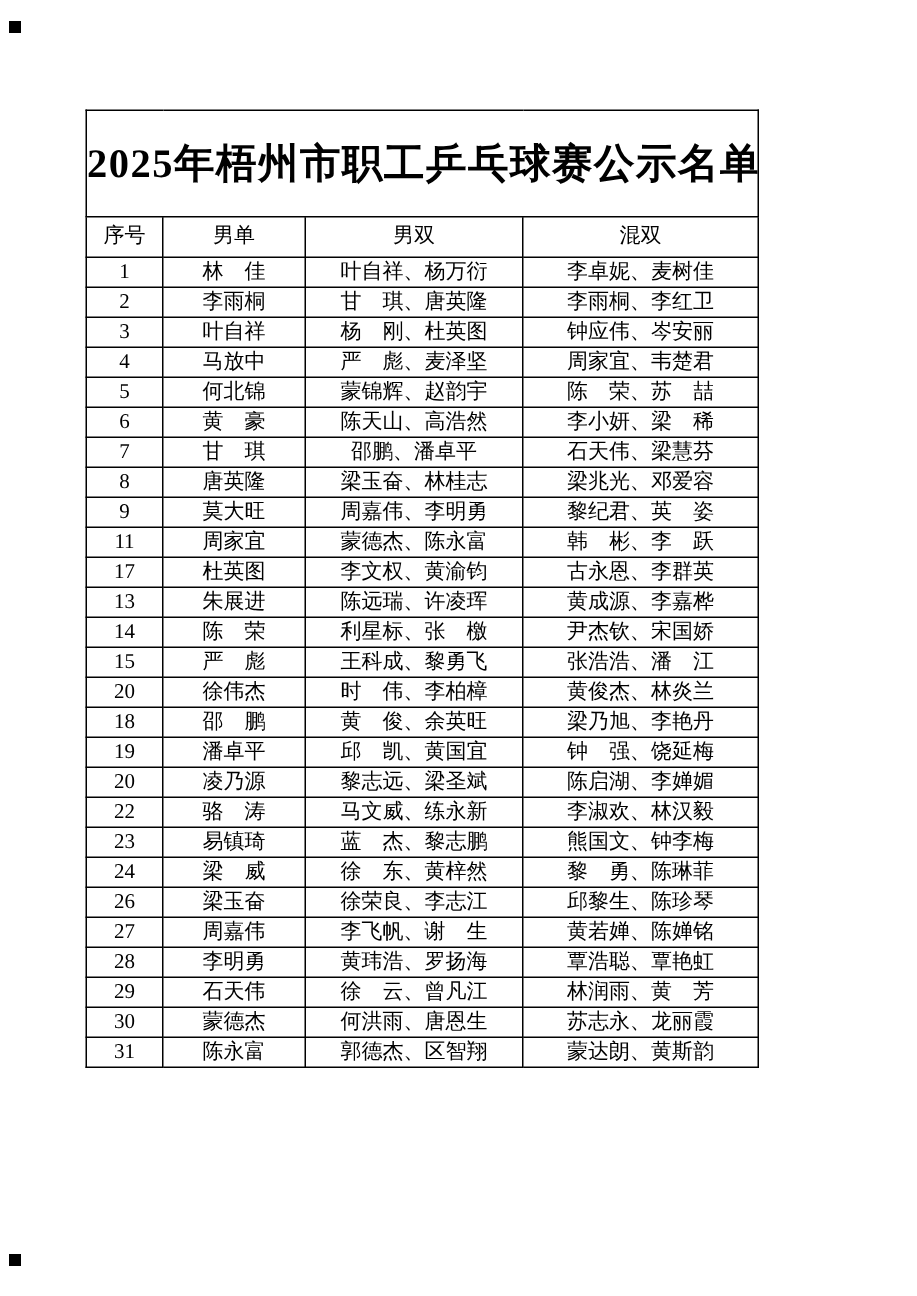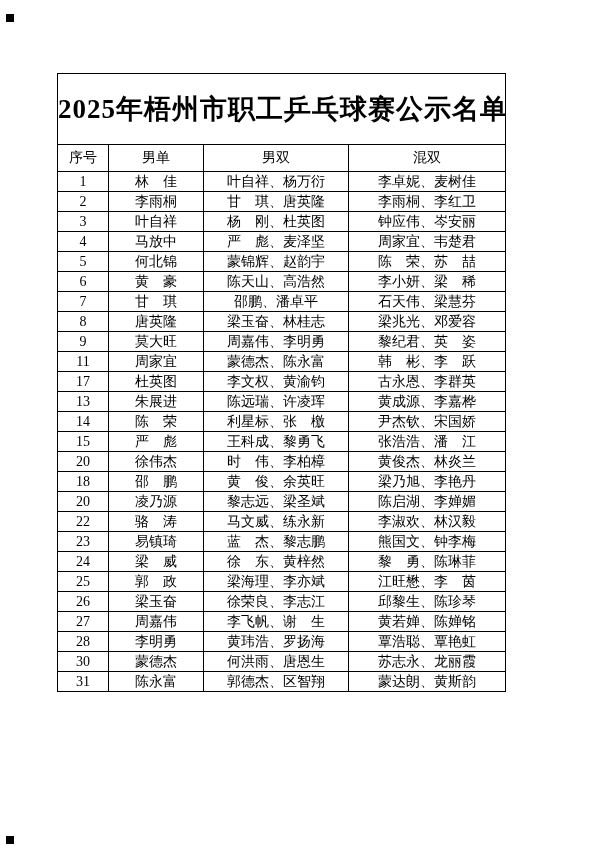--- a/index.html
+++ b/index.html
@@ -182,20 +182,26 @@
           <td class="body-cell">时　伟、李柏樟</td>
           <td class="body-cell">黄俊杰、林炎兰</td>
         </tr>
         <tr>
           <td class="body-cell">18</td>
           <td class="body-cell">邵　鹏</td>
           <td class="body-cell">黄　俊、余英旺</td>
           <td class="body-cell">梁乃旭、李艳丹</td>
         </tr>
         <tr>
+          <td class="body-cell">19</td>
+          <td class="body-cell">潘卓平</td>
+          <td class="body-cell">邱　凯、黄国宜</td>
+          <td class="body-cell">钟　强、饶延梅</td>
+        </tr>
+        <tr>
           <td class="body-cell">20</td>
           <td class="body-cell">凌乃源</td>
           <td class="body-cell">黎志远、梁圣斌</td>
           <td class="body-cell">陈启湖、李婵媚</td>
         </tr>
         <tr>
           <td class="body-cell">22</td>
           <td class="body-cell">骆　涛</td>
           <td class="body-cell">马文威、练永新</td>
           <td class="body-cell">李淑欢、林汉毅</td>
@@ -206,44 +212,44 @@
           <td class="body-cell">蓝　杰、黎志鹏</td>
           <td class="body-cell">熊国文、钟李梅</td>
         </tr>
         <tr>
           <td class="body-cell">24</td>
           <td class="body-cell">梁　威</td>
           <td class="body-cell">徐　东、黄梓然</td>
           <td class="body-cell">黎　勇、陈琳菲</td>
         </tr>
         <tr>
-          <td class="body-cell">25</td>
-          <td class="body-cell">郭　政</td>
-          <td class="body-cell">梁海理、李亦斌</td>
-          <td class="body-cell">江旺懋、李　茵</td>
-        </tr>
-        <tr>
           <td class="body-cell">26</td>
           <td class="body-cell">梁玉奋</td>
           <td class="body-cell">徐荣良、李志江</td>
           <td class="body-cell">邱黎生、陈珍琴</td>
         </tr>
         <tr>
           <td class="body-cell">27</td>
           <td class="body-cell">周嘉伟</td>
           <td class="body-cell">李飞帆、谢　生</td>
           <td class="body-cell">黄若婵、陈婵铭</td>
         </tr>
         <tr>
           <td class="body-cell">28</td>
           <td class="body-cell">李明勇</td>
           <td class="body-cell">黄玮浩、罗扬海</td>
           <td class="body-cell">覃浩聪、覃艳虹</td>
         </tr>
         <tr>
+          <td class="body-cell">29</td>
+          <td class="body-cell">石天伟</td>
+          <td class="body-cell">徐　云、曾凡江</td>
+          <td class="body-cell">林润雨、黄　芳</td>
+        </tr>
+        <tr>
           <td class="body-cell">30</td>
           <td class="body-cell">蒙德杰</td>
           <td class="body-cell">何洪雨、唐恩生</td>
           <td class="body-cell">苏志永、龙丽霞</td>
         </tr>
         <tr>
           <td class="body-cell">31</td>
           <td class="body-cell">陈永富</td>
           <td class="body-cell">郭德杰、区智翔</td>
           <td class="body-cell">蒙达朗、黄斯韵</td>

